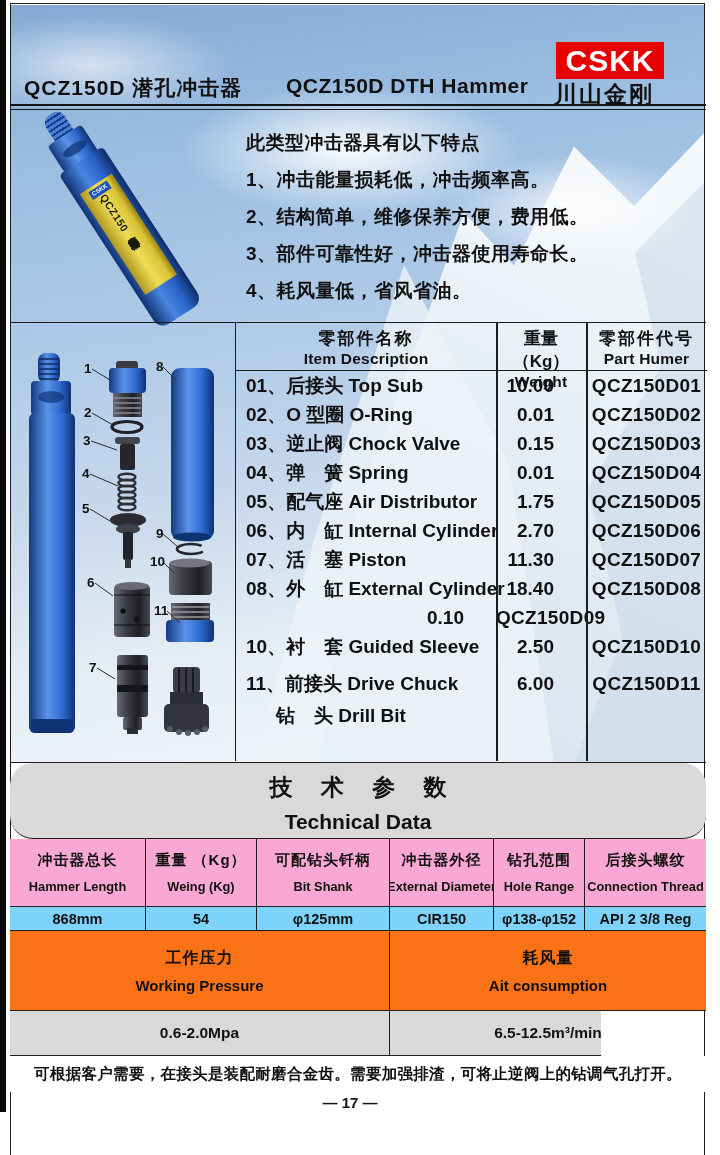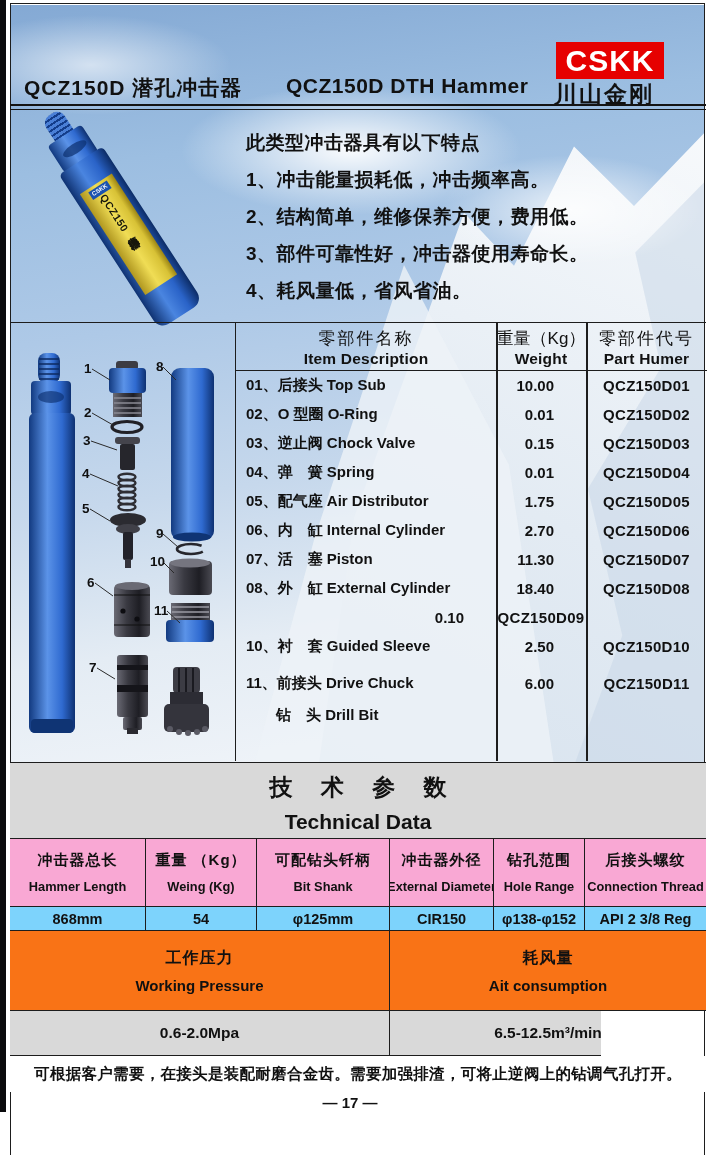--- a/index.html
+++ b/index.html
@@ -63,36 +63,36 @@
   
   .parts-band { left:10px; top:322px; width:696px; height:441px;
                 border-top:1.6px solid #1d1d1d; border-bottom:1.6px solid #1d1d1d; }
   .diagram { position:absolute; left:0; top:0; }
   .ptable { position:absolute; left:225px; top:0; width:471px; height:438px; border-left:1.6px solid #1d1d1d; }
   .pt-vline { position:absolute; top:0; height:438px; width:1.6px; background:#1d1d1d; }
   .v1 { left:260px; } .v2 { left:350px; }
   .pt-head { position:absolute; left:0; top:0; width:471px; height:48px; border-bottom:1.6px solid #1d1d1d;
              display:grid; grid-template-columns:260px 90px 121px; box-sizing:border-box; }
   .pt-hcell { text-align:center; padding-top:4px; }
-  .pt-hzh { font-size:17px; font-weight:400; letter-spacing:2px; }
+  .pt-hzh { font-size:17px; font-weight:700; letter-spacing:2px; }
   .pt-hen { font-size:15.5px; font-weight:600; margin-top:0px; letter-spacing:.2px; }
   .pt-row { position:absolute; left:0; width:471px; height:29px;
             display:grid; grid-template-columns:260px 90px 121px; align-items:center;
-            font-size:15px; font-weight:700; }
+            font-size:19px; font-weight:700; }
   .pt-name { padding-left:10px; white-space:nowrap; }
   .pt-wt { text-align:right; padding-right:32px; }
   .pt-code { text-align:center; letter-spacing:.3px; }
   .r0{top:48px}.r1{top:77px}.r2{top:106px}.r3{top:135px}.r4{top:164px}
   .r5{top:193px}.r6{top:222px}.r7{top:251px}.r8{top:280px}.r9{top:309px}
   .r10{top:346px}.r11{top:378px}
   .r11 .pt-name { padding-left:40px; }
 
   
   .tech-title { left:10px; top:763px; width:696px; height:76px; background:#d9d9d9;
-                border-bottom:1.6px solid #1d1d1d; text-align:center; }
+                border-bottom:1.6px solid #1d1d1d; text-align:center;border-radius:23px; }
   .tt-zh { padding-top:9px; font-size:23px; font-weight:700; letter-spacing:11px; text-indent:11px; }
   .tt-en { margin-top:7px; font-size:21px; font-weight:600; }
   .grid6 { display:grid; grid-template-columns:136px 111px 133px 104px 91px 121px; }
   .grid2 { display:grid; grid-template-columns:380px 316px; }
   .tech-head { left:10px; top:839px; width:696px; height:68px; background:#f9a8d4; border-bottom:1.6px solid #1d1d1d; }
   .th-cell { border-right:1.6px solid #1d1d1d; display:flex; flex-direction:column;
              align-items:center; justify-content:center; gap:9px; overflow:hidden; }
   .th-cell:last-child, .tv-cell:last-child, .tm-cell:last-child { border-right:none; }
   .th-zh { font-size:15px; font-weight:700; letter-spacing:1px; white-space:nowrap; }
   .th-en { font-size:12.8px; font-weight:600; white-space:nowrap; }

